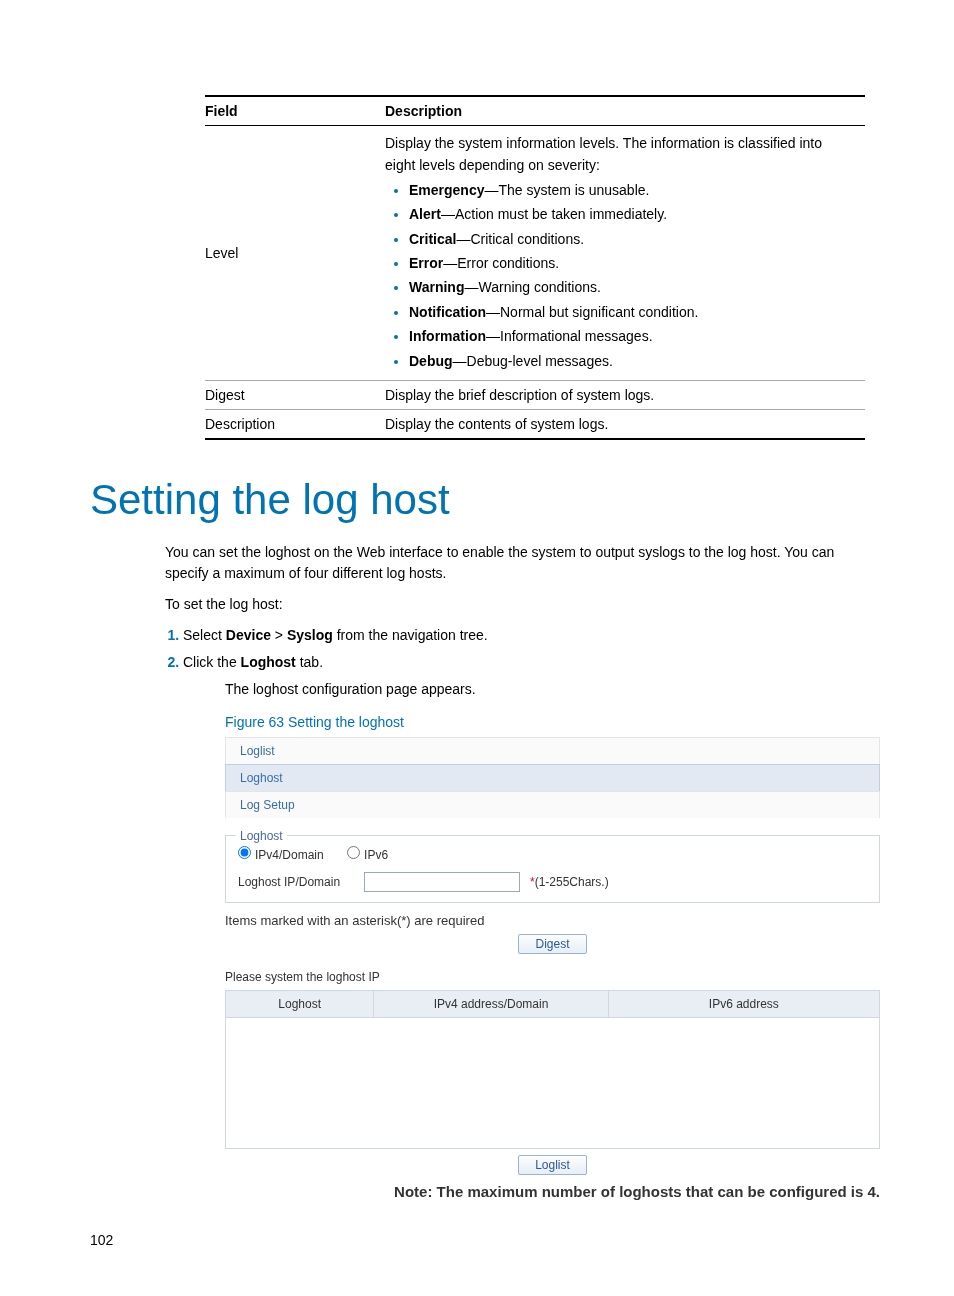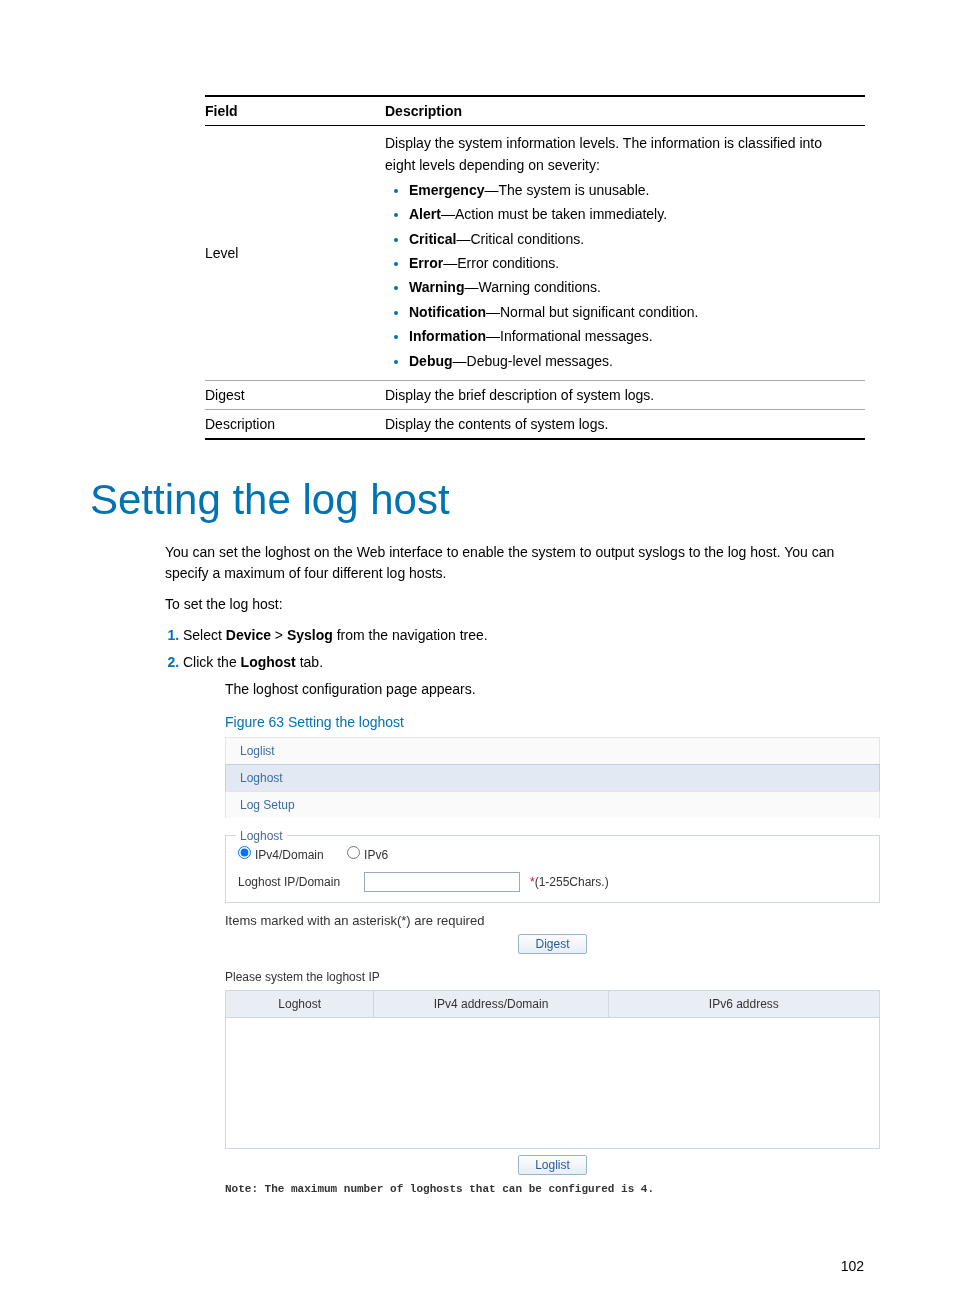--- a/index.html
+++ b/index.html
@@ -129,22 +129,22 @@
   }
   .grid-head > div { padding:4px 6px; text-align:center; border-right:1px solid #cfd7e3; }
   .grid-head > div:last-child { border-right:none; }
   .grid-body {
     border:1px solid #cfd7e3;
     border-top:none;
     height:130px;
     background:#fff;
   }
   .btn-row { margin:8px 0 2px 60px; display:flex; gap:36px; }
-  .footnote { text-align:left; font-size:11px; font-weight:bold; margin:6px 0 0 0;font-family:Liberation Mono, monospace; }
-  .pagenum { text-align:right; margin-top:60px; font-size:14px; }
+  .footnote { text-align:right; font-size:15px; font-weight:bold; margin:6px 0 0 0; }
+  .pagenum { text-align:left; margin-top:28px; font-size:14px; }
 </style>
 </head>
 <body>
 
 <div class="page">
 
   <table class="tbl">
     <thead>
       <tr>
         <th class="col-field">Field</th>

